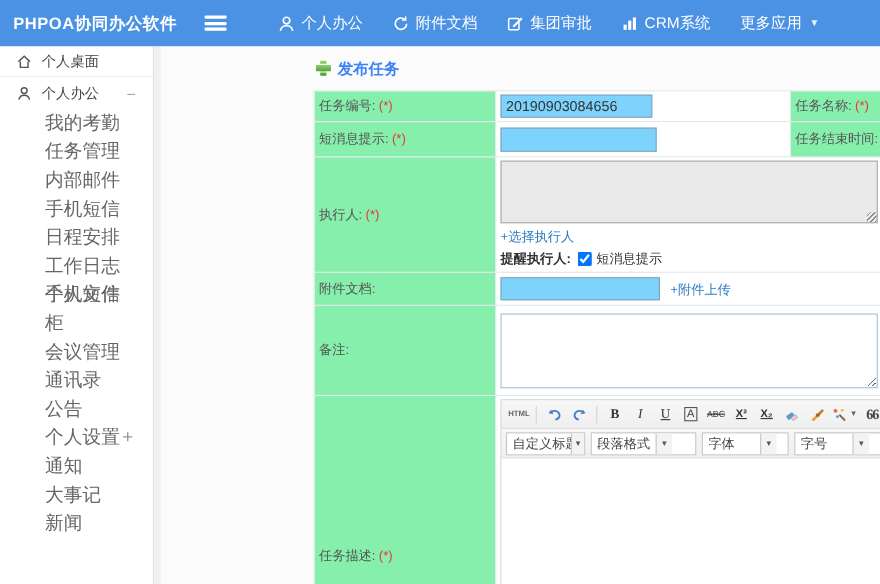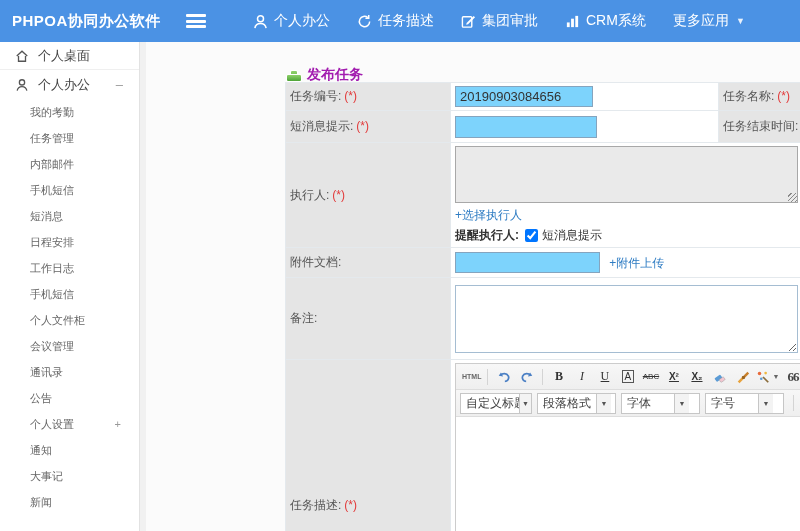--- a/index.html
+++ b/index.html
@@ -17,36 +17,36 @@
   .nav-caret { font-size:9px; margin-left:7px; color:#e8f1fc; }
 
   
   .sidebar { position:absolute; left:0; top:42px; width:140px; bottom:0; background:#fff; border-right:1px solid #e2e2e2; }
   .side-row { display:flex; align-items:center; padding-left:15px; color:#444; font-size:13px; cursor:pointer; }
   .side-row svg { margin-right:9px; flex:0 0 auto; }
   .side-desktop { height:28px; border-bottom:1px solid #efefef; }
   .side-office { height:29px; }
   .tree-toggle { margin-left:auto; margin-right:16px; color:#999; font-size:13px; }
   .submenu { list-style:none; }
-  .side-sub { height:26px; line-height:26px; padding-left:30px; color:#666; font-size:11px; cursor:pointer; display:flex;align-items:flex-end; }
+  .side-sub { height:26px; line-height:26px; padding-left:41px; color:#666; font-size:17px; cursor:pointer; display:flex;align-items:flex-end; }
   .side-sub .suffix { margin-left:auto; margin-right:18px; color:#999; }
 
   
   .content { position:absolute; left:140px; top:42px; right:0; bottom:0; background:#fbfbfb; border-left:6px solid #f1f1f1; overflow:hidden; }
-  .page-title { position:absolute; left:140px; top:24px; display:flex; align-items:flex-end; font-size:14px; font-weight:bold; color:#a21caf; }
+  .page-title { position:absolute; left:140px; top:12px; display:flex; align-items:flex-start; font-size:14px; font-weight:bold; color:#3b82f6; }
   .plus-icon { position:relative; width:14px; height:14px; margin-right:7px; }
   .plus-icon::before, .plus-icon::after { content:""; position:absolute; background:linear-gradient(#8ed06a,#4ea437); border:1px solid #ffffff; border-radius:2px; }
   .plus-icon::before { left:4px; top:0; width:6px; height:14px; }
   .plus-icon::after { left:0; top:4px; width:14px; height:6px; }
 
   
   .form-wrap { position:absolute; left:139px; top:40px; width:1030px; }
   table.form { border-collapse:collapse; table-layout:fixed; width:1030px; background:#fff; border:1px solid #b9cbdb; }
   table.form td { border:1px solid #e4e9ed; font-size:12px; color:#555; padding:3px 4px; vertical-align:middle; }
-  td.lbl { background:#e5e5e5; padding-left:10px; }
+  td.lbl { background:#86efac; padding-left:10px; }
   .req { color:#e23b3b; margin-left:3px; }
   .txt { border:1px solid #85a4be; height:21px; font-size:13px; padding:0 4px; color:#333; font-family:"Liberation Sans",sans-serif; background:#7dd3fc; }
   .w-taskno { width:138px; }
   .w-time { width:142px; height:22px; }
   .w-file { width:145px; }
   a.blue-link { color:#2e7cc3; text-decoration:none; font-size:12px; cursor:pointer; }
   .exec-box-wrap { position:relative; width:343px; }
   textarea.exec { width:343px; height:57px; background:#eaeaea; border:1px solid #a8a8a8; resize:none; display:block; }
   .grip { position:absolute; right:1px; bottom:1px; width:9px; height:9px;
           background:repeating-linear-gradient(135deg, transparent 0 2px, #8a8a8a 2px 3px); cursor:nwse-resize; }
@@ -92,21 +92,21 @@
           <circle cx="8" cy="5" r="3.2" fill="none" stroke="#fff" stroke-width="1.6"></circle>
           <path d="M2 15c.6-3.4 3-5 6-5s5.4 1.6 6 5" fill="none" stroke="#fff" stroke-width="1.6"></path>
         </svg>
       <span>个人办公</span>
     </div>
     <div class="nav-item">
       <svg width="15" height="15" viewBox="0 0 16 16">
           <path d="M13.5 8a5.5 5.5 0 1 1-2-4.2" fill="none" stroke="#fff" stroke-width="1.6"></path>
           <path d="M12.5 1v3.5H9" fill="none" stroke="#fff" stroke-width="1.6"></path>
         </svg>
-      <span>任务描述</span>
+      <span>附件文档</span>
     </div>
     <div class="nav-item">
       <svg width="15" height="15" viewBox="0 0 16 16">
           <rect x="1.5" y="3" width="10" height="11" rx="1" fill="none" stroke="#fff" stroke-width="1.5"></rect>
           <path d="M6 9.5 13.5 2l1.5 1.5L7.5 11l-2 .5z" fill="#fff"></path>
         </svg>
       <span>集团审批</span>
     </div>
     <div class="nav-item">
       <svg width="15" height="15" viewBox="0 0 16 16">
@@ -153,24 +153,20 @@
   <li class="side-sub">
     <span>内部邮件</span>
     <span class="suffix"></span>
   </li>
 
   <li class="side-sub">
     <span>手机短信</span>
     <span class="suffix"></span>
   </li>
 
-  <li class="side-sub">
-    <span>短消息</span>
-    <span class="suffix"></span>
-  </li>
 
   <li class="side-sub">
     <span>日程安排</span>
     <span class="suffix"></span>
   </li>
 
   <li class="side-sub">
     <span>工作日志</span>
     <span class="suffix"></span>
   </li>
@@ -352,21 +348,21 @@
                 <span class="mini-caret">▼</span>
               </span>
               <span class="ed-btn b-quote">66</span>
 
             </div>
             <div class="ed-toolbar ed-row2">
               <span class="ed-select" style="width:72px">
                     <span class="sel-label">自定义标题</span>
                     <span class="sel-caret">▼</span>
                   </span>
-              <span class="ed-select" style="width:79px">
+              <span class="ed-select" style="width:96px">
                     <span class="sel-label">段落格式</span>
                     <span class="sel-caret">▼</span>
                   </span>
               <span class="ed-select" style="width:79px">
                     <span class="sel-label">字体</span>
                     <span class="sel-caret">▼</span>
                   </span>
               <span class="ed-select" style="width:79px">
                     <span class="sel-label">字号</span>
                     <span class="sel-caret">▼</span>

